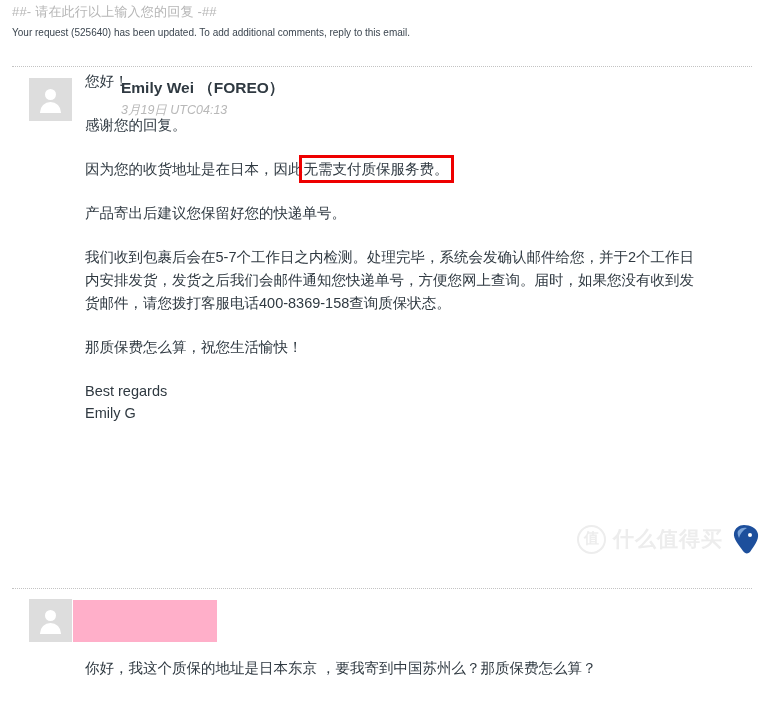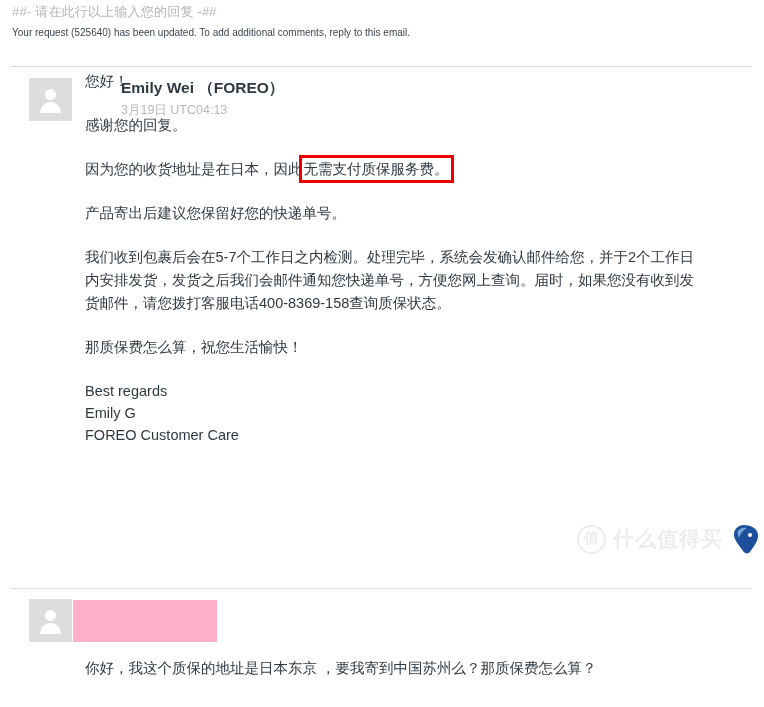--- a/index.html
+++ b/index.html
@@ -100,20 +100,21 @@
     font-weight: bold;
     color: #2f3941;
     white-space: nowrap;
   }
   .timestamp {
     font-size: 12.5px;
     line-height: 17px;
     color: #b8b8b8;
     margin-top: 4px;
     white-space: nowrap;
+    font-style: italic;
   }
 
   
   .redaction {
     position: absolute;
     left: 73px;
     top: 1px;
     width: 144px;
     height: 42px;
     background: #ffafc9;
@@ -206,21 +207,20 @@
   <div class="body-text b1">
     <p>您好！</p>
     <p>感谢您的回复。</p>
     <p><span>因为您的收货地址是在日本，因此</span><span class="hl">无需支付质保服务费。</span></p>
     <p>产品寄出后建议您保留好您的快递单号。</p>
     <p>我们收到包裹后会在5-7个工作日之内检测。处理完毕，系统会发确认邮件给您，并于2个工作日内安排发货，发货之后我们会邮件通知您快递单号，方便您网上查询。届时，如果您没有收到发货邮件，请您拨打客服电话400-8369-158查询质保状态。</p>
     <p>那质保费怎么算，祝您生活愉快！</p>
     <div class="sig">
       <div>Best regards</div>
       <div>Emily G</div>
-      <div>FOREO Customer Care</div>
     </div>
   </div>
 
   <div class="divider d2"></div>
 
   <div class="comment c2">
     <div class="avatar">
       <div class="head"></div>
       <div class="body-shape"></div>
     </div>

